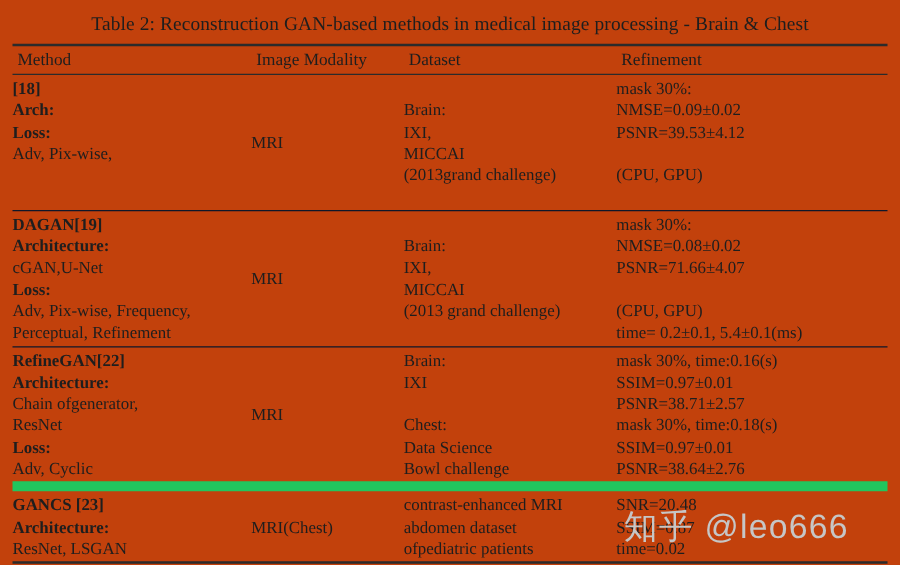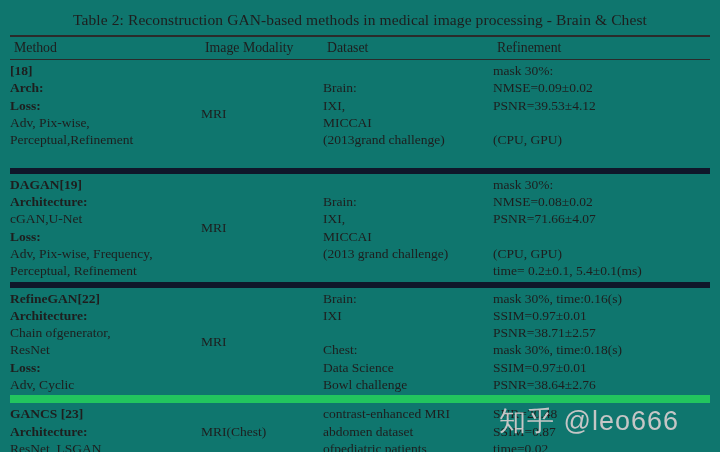--- a/index.html
+++ b/index.html
@@ -32,21 +32,21 @@
   .rule       { height: 2px; background: #2b2b2b; }
   .rule.thin  { height: 1px; background: #2b2b2b; }
   .grid-row {
     display: grid;
     grid-template-columns: 191px 122px 170px 1fr;
     padding-left: 4px;
   }
   .header-row { height: 22px; align-items: center; }
   .header-cell { font-size: 13.8px; white-space: nowrap; }
   .trow { padding: 2px 0; }
-  .trow + .trow { border-top: 6px solid #0f172a; }
+  .trow + .trow { border-top: 1px solid #0f172a; }
   .trow:last-child { border-top: 8px solid #22c55e; }
   .bottom-rule { height: 2px; background: #2b2b2b; }
   .c { min-width: 0; }
   .line {
     height: 17.3px;
     line-height: 17.3px;
     font-size: 13.5px;
     white-space: nowrap;
   }
   .b { font-weight: 700; }
@@ -64,39 +64,38 @@
     line-height: 34px;
     letter-spacing: 1px;
     font-weight: 400;
     white-space: nowrap;
     pointer-events: none;
   }
 </style>
 </head>
 <body>
 
-<div class="page" style="background: #0f766e;">
+<div class="page" style="background: #c2410c;">
   <div class="table">
     <div class="title">Table 2: Reconstruction GAN-based methods in medical image processing - Brain &amp; Chest</div>
     <div class="rule"></div>
     <div class="grid-row header-row">
       <div class="header-cell">Method</div>
       <div class="header-cell">Image Modality</div>
       <div class="header-cell">Dataset</div>
       <div class="header-cell">Refinement</div>
     </div>
     <div class="rule thin"></div>
     <div>
         <div class="grid-row trow">
           <div class="c">
             <div class="line b">[18]</div>
             <div class="line b">Arch:</div>
             <div class="line b">Loss:</div>
             <div class="line">Adv, Pix-wise,</div>
-            <div class="line">Perceptual,Refinement</div>
           </div>
           <div class="c modality">
             <div class="line">MRI</div>
           </div>
           <div class="c">
             <div class="line"></div>
             <div class="line">Brain:</div>
             <div class="line">IXI,</div>
             <div class="line">MICCAI</div>
             <div class="line">(2013grand challenge)</div>

